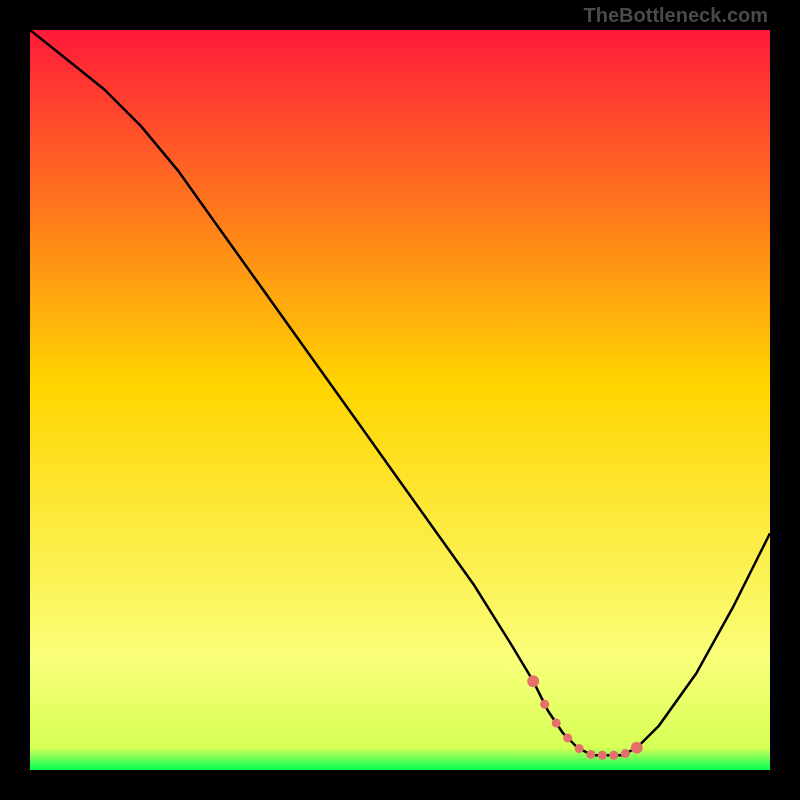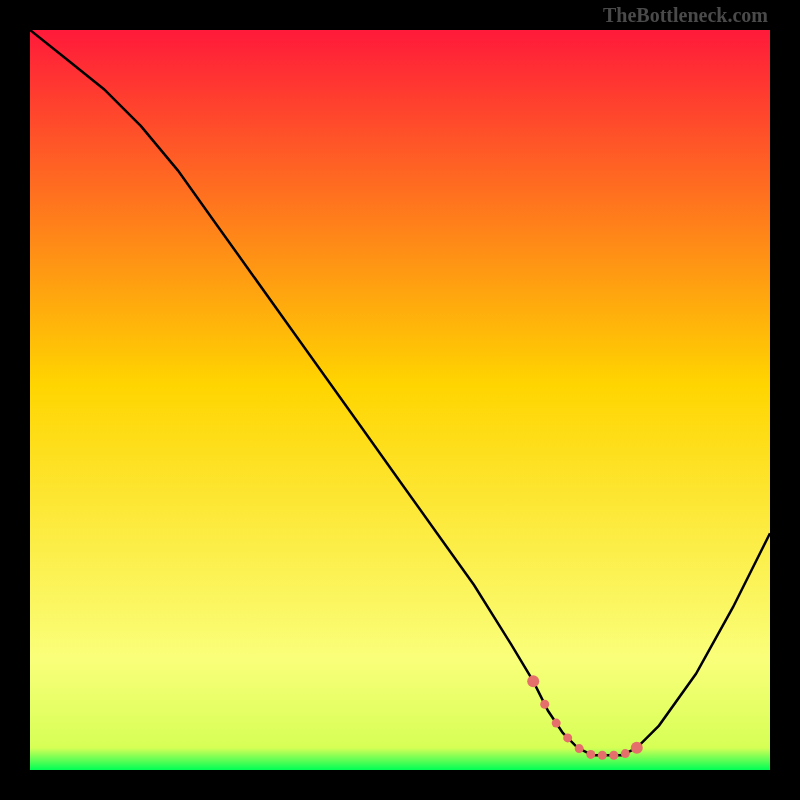--- a/index.html
+++ b/index.html
@@ -9,21 +9,20 @@
     width: 800px;
     height: 800px;
     overflow: hidden;
     font-family: Arial, sans-serif;
   }
   .container {
     width: 780px;
     height: 800px;
     position: relative;
     background: #000000;
-    font-family: Liberation Serif, serif;
   }
   .watermark {
     position: absolute;
     top: 4px;
     right: 12px;
     color: #4a4a4a;
     font-size: 20px;
     font-weight: bold;
     z-index: 10;
   }

